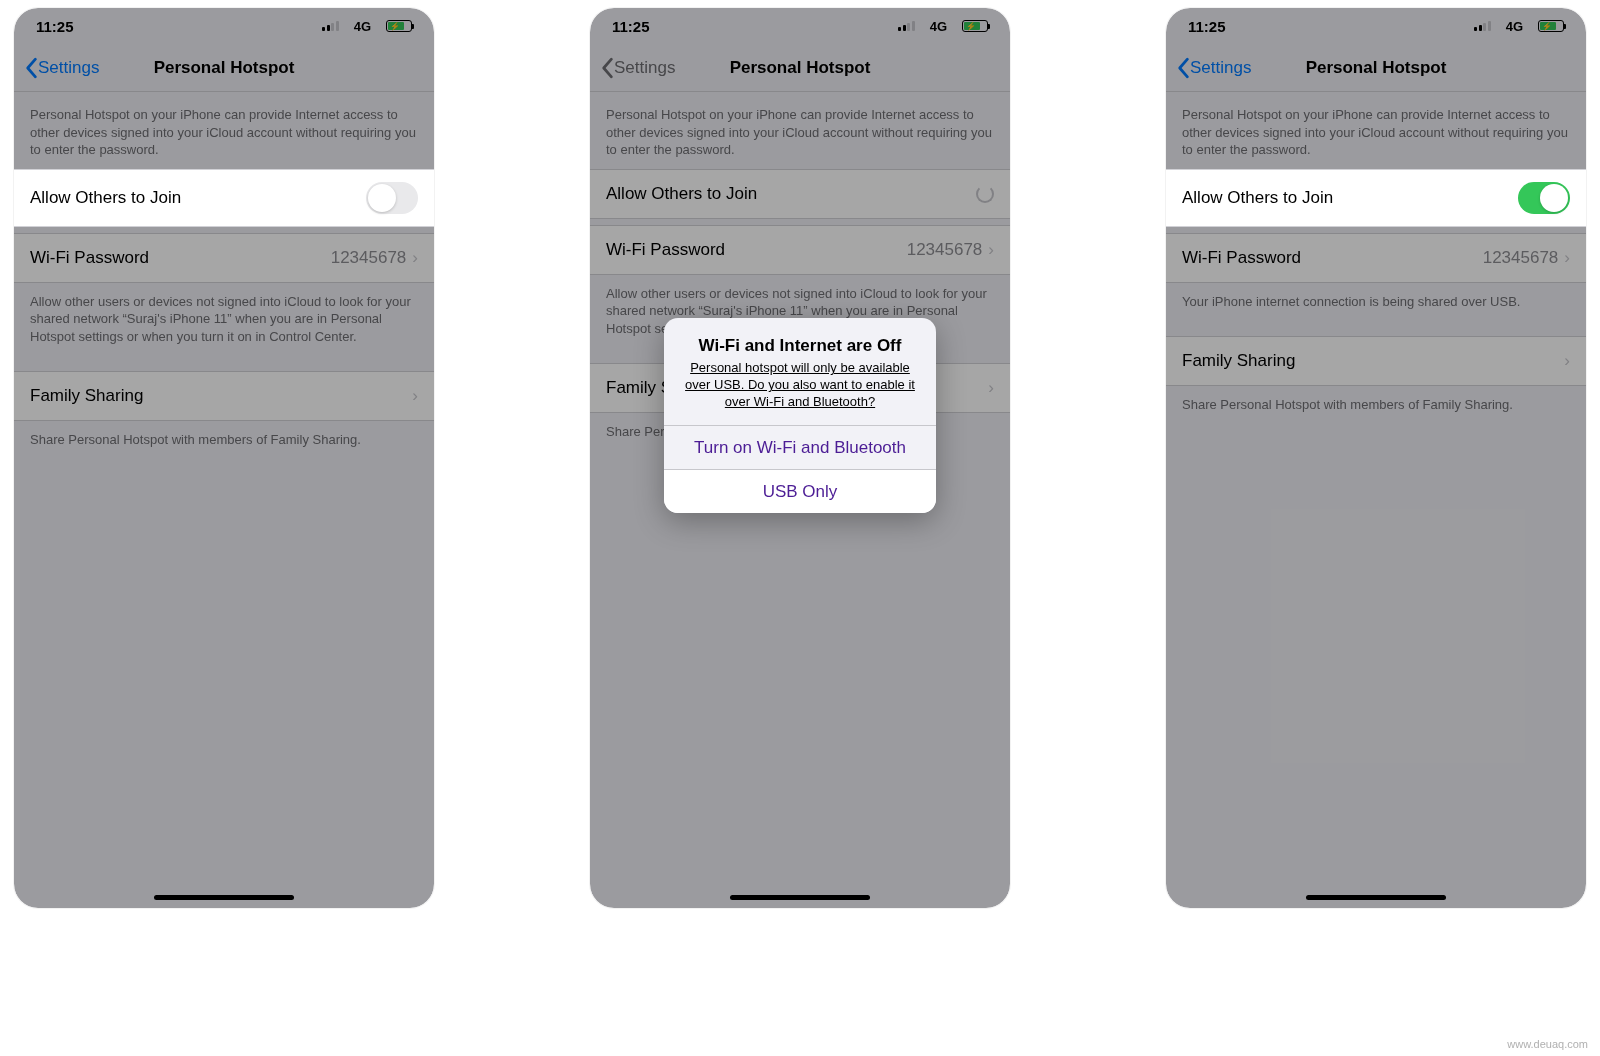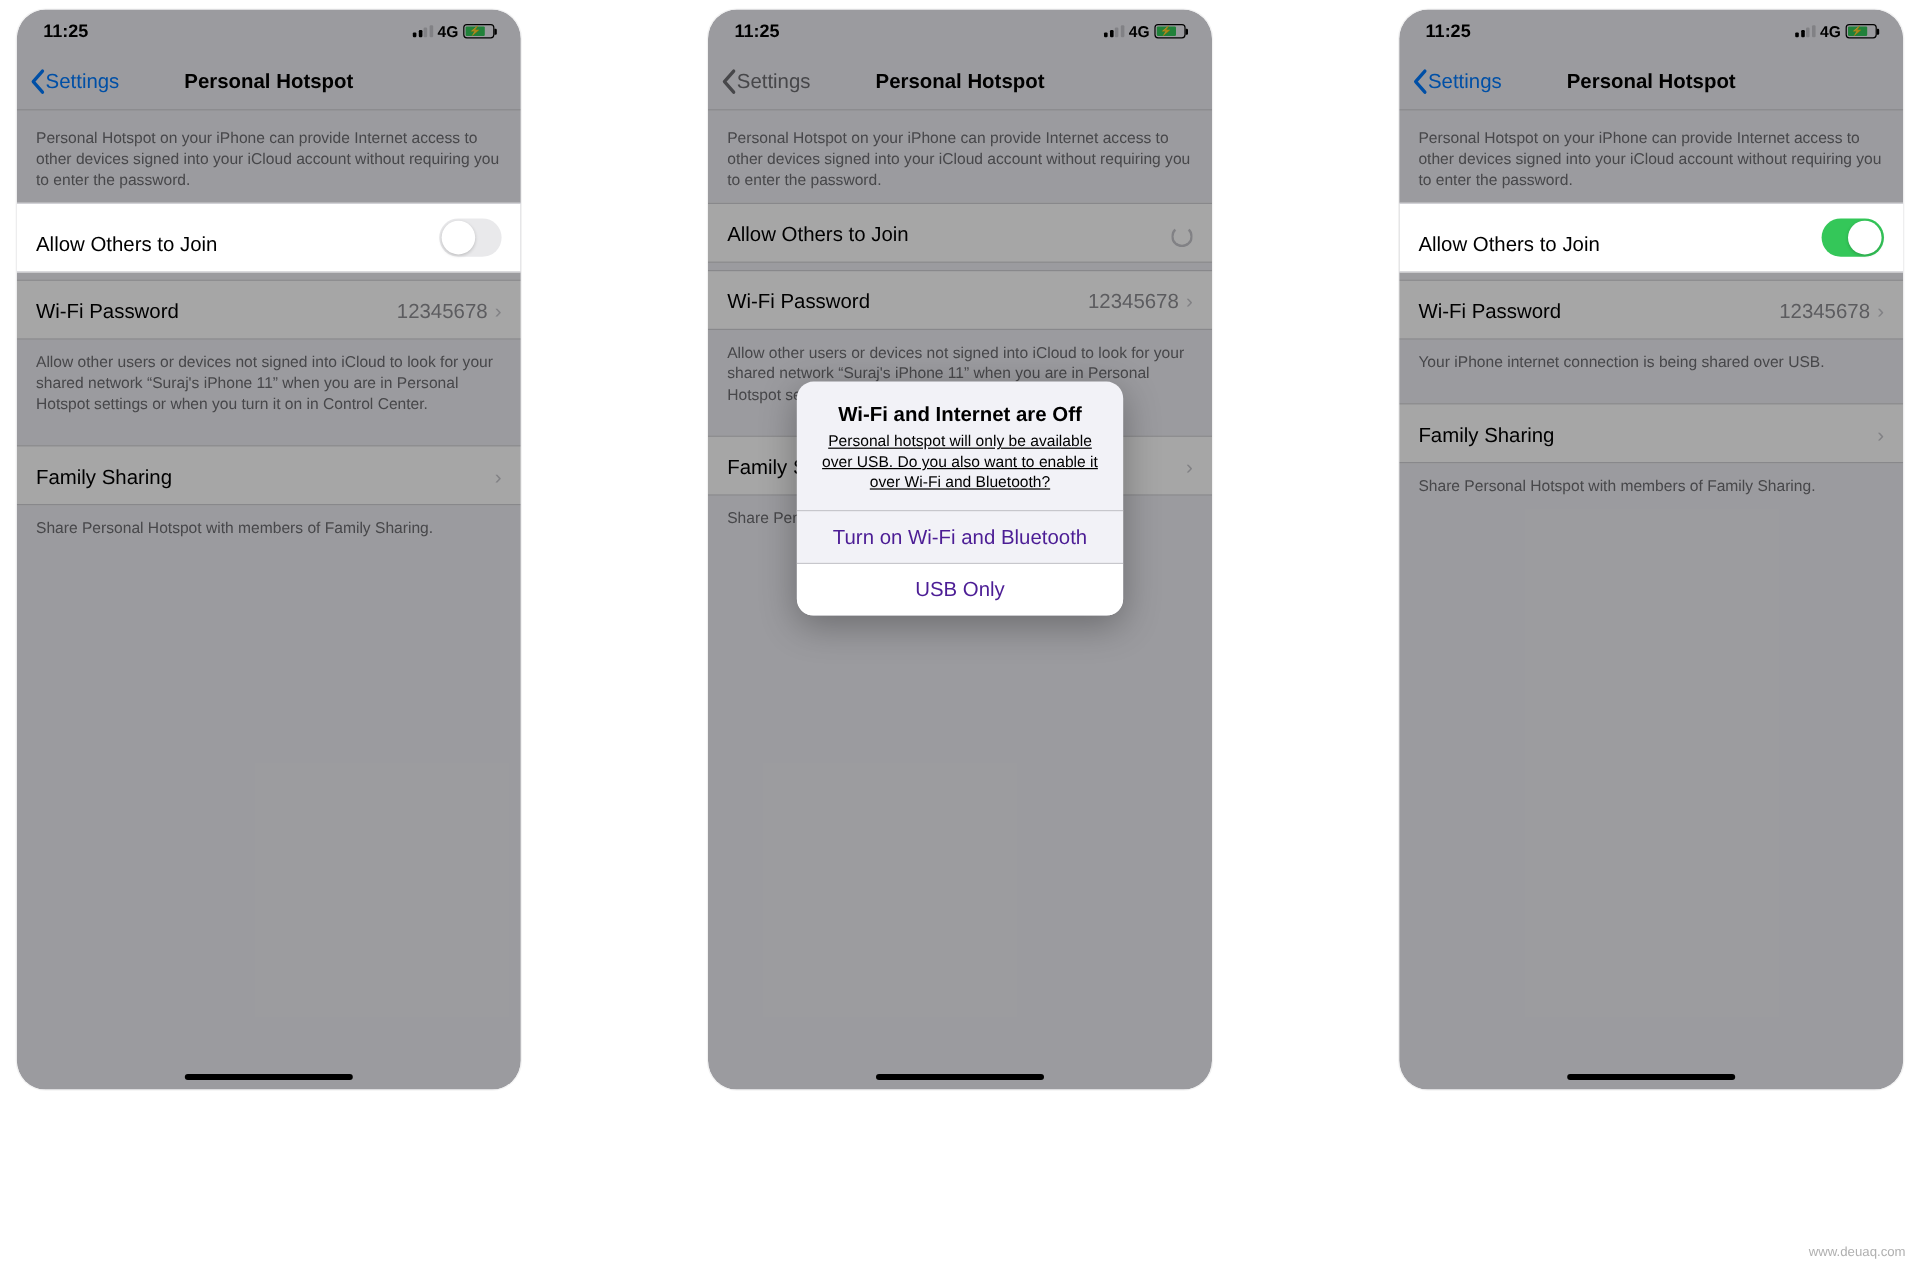--- a/index.html
+++ b/index.html
@@ -27,21 +27,21 @@
   .status-bar {
     height: 36px;
     display: flex;
     align-items: center;
     justify-content: space-between;
     padding: 0 22px;
     font-size: 15px;
     font-weight: 600;
     color: #000;
   }
-  .status-right { display: flex; align-items: center; gap: 4px; font-size: 13px; }
+  .status-right { display: flex; align-items: center; gap: 15px; font-size: 13px; }
   .signal-bars { display: inline-flex; align-items: flex-end; gap: 1.5px; }
   .signal-bars span { width: 3px; background: #000; display: inline-block; border-radius: 1px; }
   .signal-bars span:nth-child(1){height:4px}
   .signal-bars span:nth-child(2){height:6px}
   .signal-bars span:nth-child(3){height:8px; background:#c7c7cc}
   .signal-bars span:nth-child(4){height:10px; background:#c7c7cc}
   .battery {
     width: 26px; height: 12px;
     border: 1px solid #000; border-radius: 3px;
     position: relative; display: inline-block;
@@ -92,21 +92,21 @@
     background: #fff;
     min-height: 50px;
     padding: 12px 16px;
     display: flex;
     align-items: center;
     justify-content: space-between;
     border-top: 0.5px solid #d1d1d6;
     font-size: 17px;
     color: #000;
   }
-  .cell.last { border-bottom: 0.5px solid #d1d1d6; align-items: flex-end; }
+  .cell.last { border-bottom: 0.5px solid #d1d1d6; }
   .cell .right {
     display: flex; align-items: center; gap: 6px;
     color: #8e8e93; font-size: 17px;
   }
   .chevron { color: #c7c7cc; }
 
   .toggle {
     width: 52px; height: 32px;
     border-radius: 16px;
     background: #e9e9eb;

